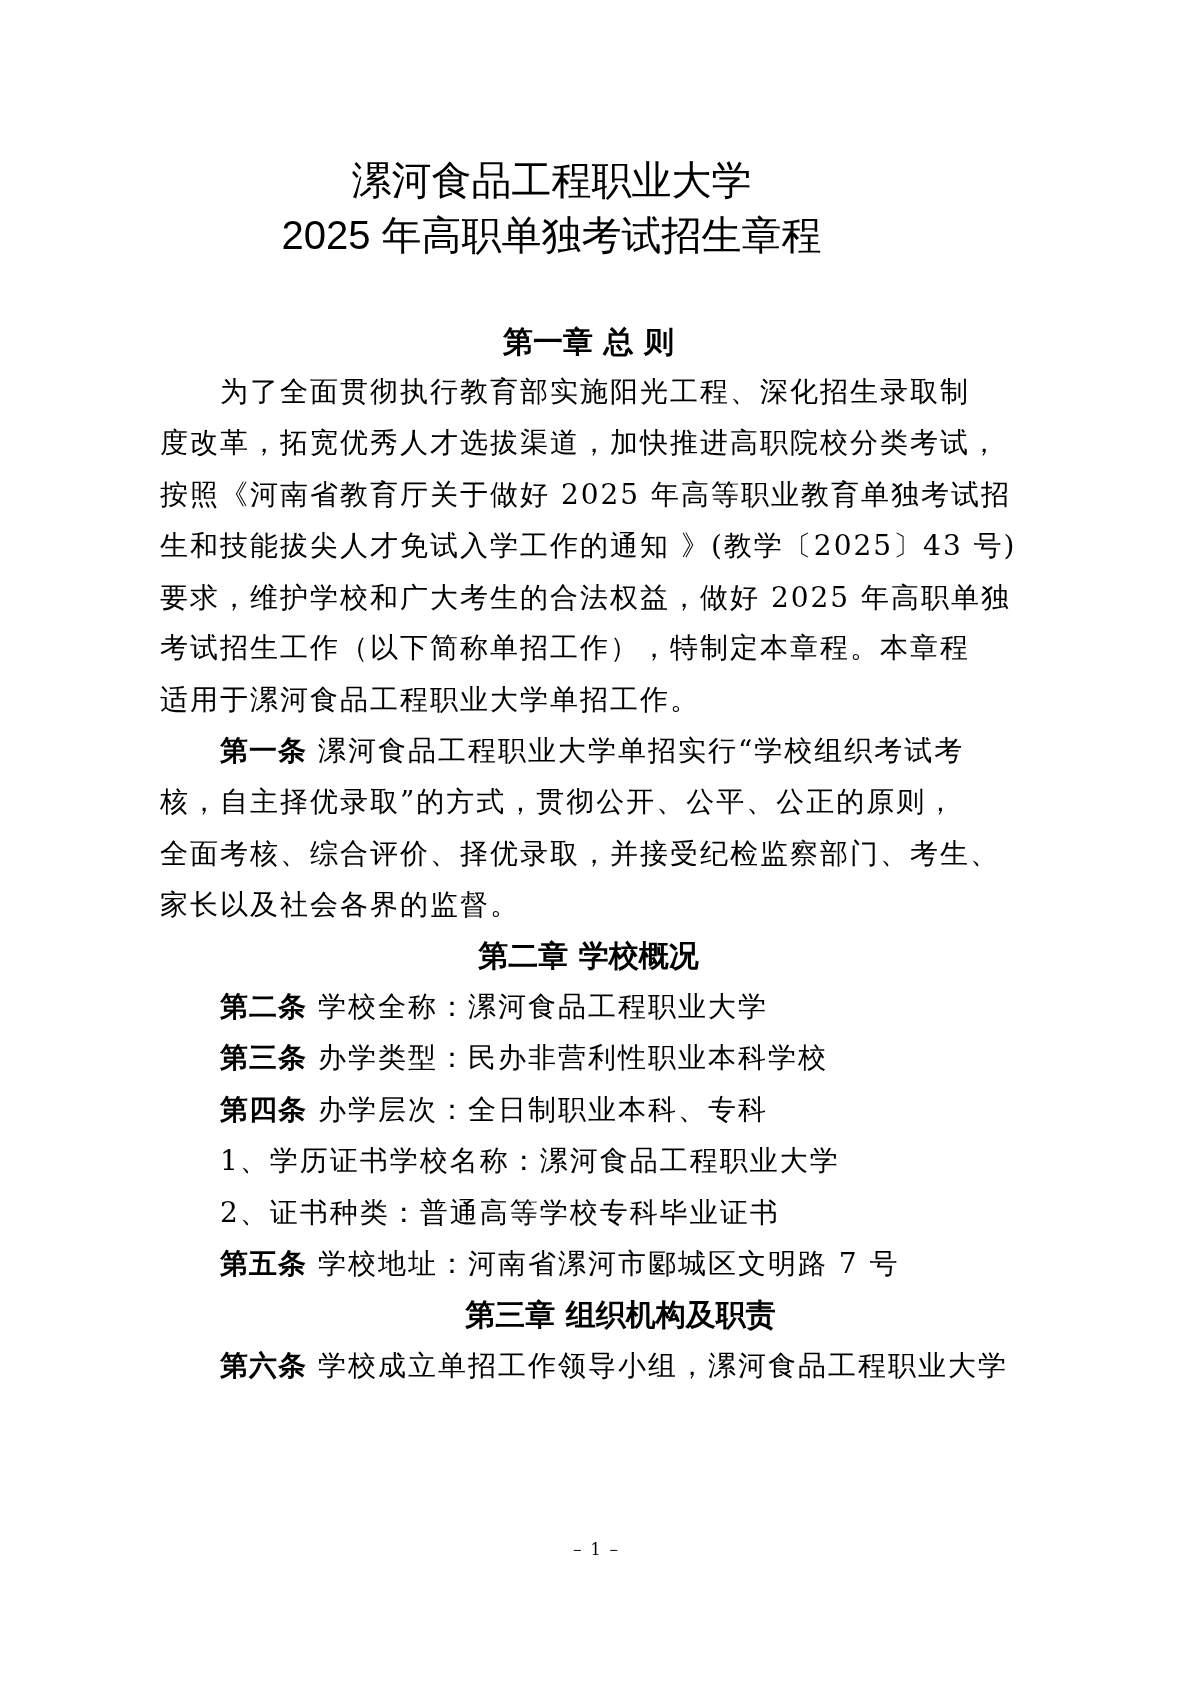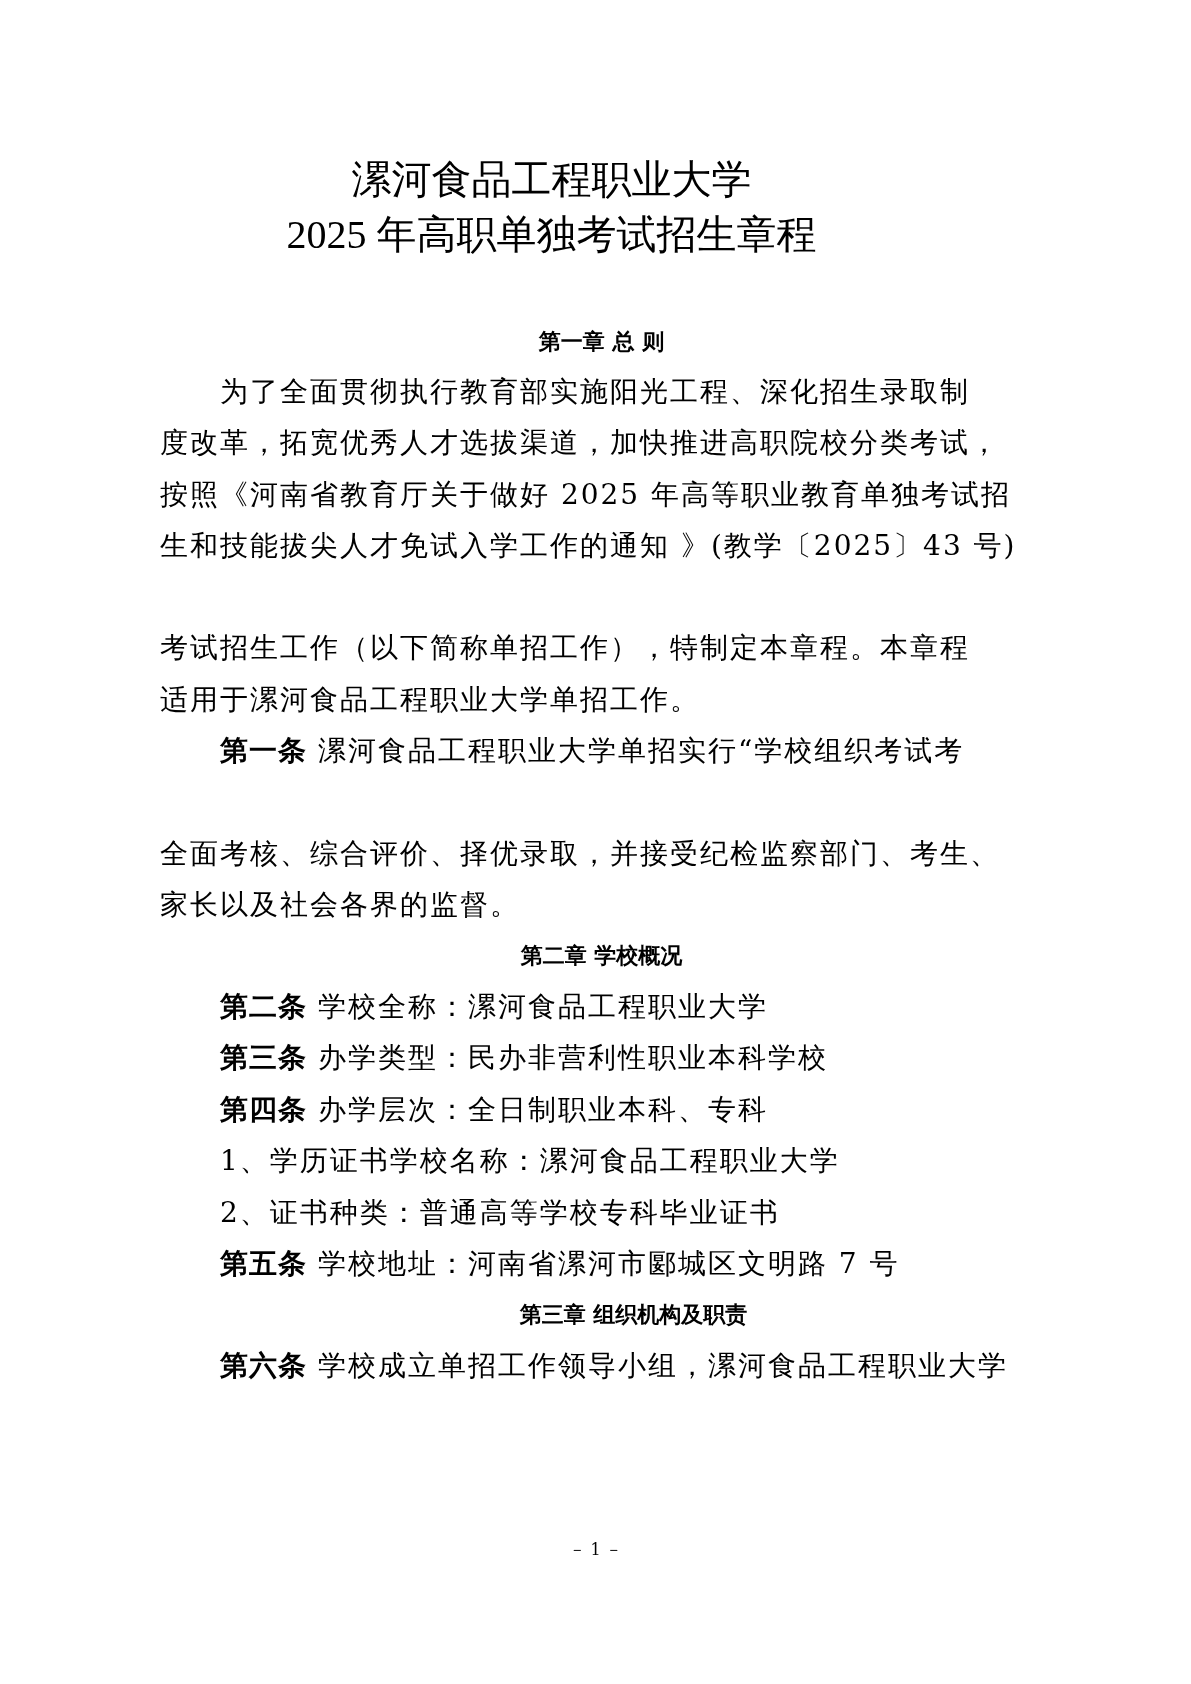--- a/index.html
+++ b/index.html
@@ -1,23 +1,23 @@
 <!DOCTYPE html>
 <html><head>
 <meta charset="utf-8">
 <style>
   html, body { margin: 0; padding: 0; background: #ffffff; }
   body { width: 1191px; height: 1684px; position: relative; overflow: hidden;
          font-family: "DejaVu Serif", "Liberation Serif", serif; color: #000; }
   .page { position: absolute; left: 0; top: 0; width: 1191px; height: 1684px; background: #fff; }
   .title { position: absolute; left: 0; width: 1103px; text-align: center;
-           font-family: Liberation Serif, serif; font-size: 40px;
+           font-family: Liberation Sans, sans-serif; font-size: 40px;
            line-height: 50px; letter-spacing: 0px; }
-  .chapter { position: absolute; left: 13px; width: 1177px; text-align: center;
-             font-family: "DejaVu Sans", "Liberation Sans", sans-serif; font-size: 22px;
+  .chapter { position: absolute; left: 0; width: 1177px; text-align: center;
+             font-family: "DejaVu Sans", "Liberation Sans", sans-serif; font-size: 30px;
              line-height: 40px; font-weight: bold; }
   .line { position: absolute; left: 160px; width: 880px; font-size: 28px; line-height: 40px;
           white-space: nowrap; letter-spacing: 2px; }
   .line.indent { left: 220px; }
   .b { font-weight: bold; font-family: Liberation Serif, serif; letter-spacing: 1px; }
   .pagenum { position: absolute; left: 0; width: 1191px; top: 1540px; text-align: center;
              font-size: 16px; line-height: 20px; }
 </style>
 </head>
 <body>
@@ -26,27 +26,29 @@
 
   <div class="title" style="top:155px;">漯河食品工程职业大学</div>
   <div class="title" style="top:210px;">2025 年高职单独考试招生章程</div>
 
   <div class="chapter" style="top:322px;">第一章 总 则</div>
 
   <div class="line indent" style="top:372px;">为了全面贯彻执行教育部实施阳光工程、深化招生录取制</div>
   <div class="line" style="top:423px;">度改革，拓宽优秀人才选拔渠道，加快推进高职院校分类考试，</div>
   <div class="line" style="top:475px;">按照《河南省教育厅关于做好 2025 年高等职业教育单独考试招</div>
   <div class="line" style="top:526px;">生和技能拔尖人才免试入学工作的通知 》(教学〔2025〕43 号)</div>
+  <div class="line" style="top:578px;">要求，维护学校和广大考生的合法权益，做好 2025 年高职单独</div>
   <div class="line" style="top:628px;">考试招生工作（以下简称单招工作），特制定本章程。本章程</div>
   <div class="line" style="top:680px;">适用于漯河食品工程职业大学单招工作。</div>
 
   <div class="line indent" style="top:731px;">
     <span class="b">第一条</span>
     <span>漯河食品工程职业大学单招实行“学校组织考试考</span>
   </div>
+  <div class="line" style="top:782px;">核，自主择优录取”的方式，贯彻公开、公平、公正的原则，</div>
   <div class="line" style="top:834px;">全面考核、综合评价、择优录取，并接受纪检监察部门、考生、</div>
   <div class="line" style="top:885px;">家长以及社会各界的监督。</div>
 
   <div class="chapter" style="top:936px;">第二章 学校概况</div>
 
   <div class="line indent" style="top:987px;">
     <span class="b">第二条</span>
     <span>学校全称：漯河食品工程职业大学</span>
   </div>
   <div class="line indent" style="top:1090px;">

